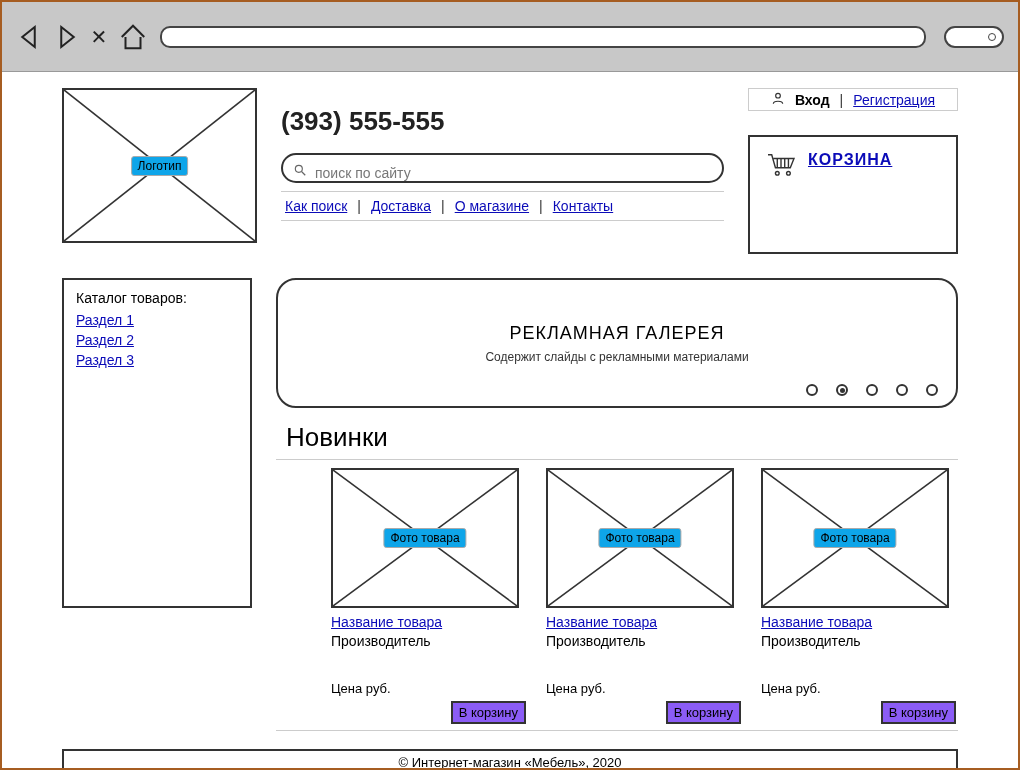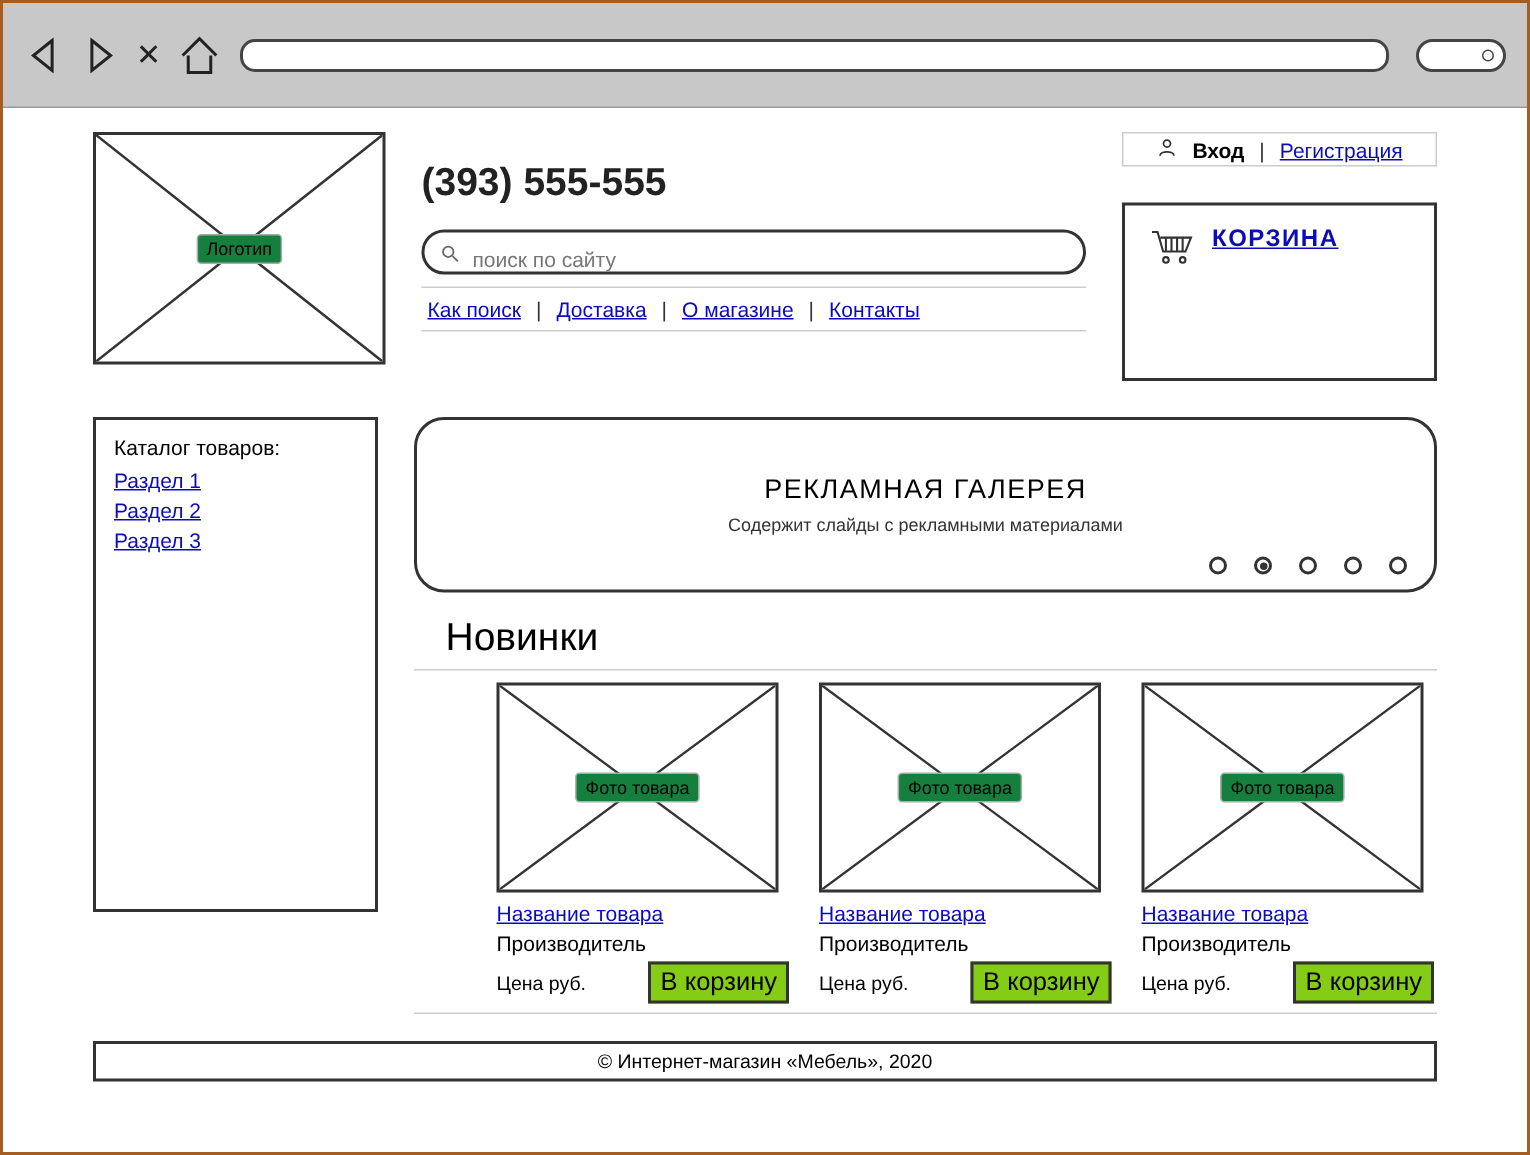--- a/index.html
+++ b/index.html
@@ -66,21 +66,21 @@
     position: relative;
     border: 2px solid #333;
     background: #fff;
   }
   .image-box svg.cross { position: absolute; inset: 0; width: 100%; height: 100%; }
   .image-box .center-label {
     position: absolute;
     left: 50%; top: 50%;
     transform: translate(-50%, -50%);
     font-size: 12px;
-    background: #15803d;
+    background: #0ea5e9;
     border: 1px solid #aaa;
     padding: 2px 6px;
     border-radius: 3px;
     white-space: nowrap;
   }
   .logo-box { width: 195px; height: 155px; }
 
   .center-col {
     flex: 1;
     padding-top: 18px;
@@ -177,21 +177,21 @@
     color: #0b0bb8;
     text-decoration: underline;
     margin-top: 4px;
   }
 
   .main-col { flex: 1; }
 
   .gallery {
     border: 2px solid #333;
     border-radius: 20px;
-    height: 117px;
+    height: 130px;
     position: relative;
     display: flex;
     flex-direction: column;
     align-items: center;
     justify-content: center;
     padding: 10px;
   }
   .gallery .gtitle {
     font-size: 18px;
     letter-spacing: 1px;
@@ -216,21 +216,21 @@
   }
   .dot.active::after {
     content: "";
     width: 5px; height: 5px;
     background: #333;
     border-radius: 50%;
   }
 
   .section-title {
     font-size: 26px;
-    margin: 14px 0 6px 21px;
+    margin: 14px 0 6px 10px;
   }
   .products {
     display: flex;
     gap: 20px;
     border-top: 1px solid #ccc;
     border-bottom: 1px solid #ccc;
     padding: 8px 2px 6px 2px;
     justify-content: flex-end;
   }
   .product {
@@ -254,24 +254,25 @@
   .product .price-row {
     display: flex;
     justify-content: space-between;
     align-items: center;
     margin-top: 4px;
     font-size: 13px;
   }
   .product .btn {
     border: 2px solid #333;
     padding: 2px 6px;
-    background: #84cc16;
+    background: #8b5cf6;
     font-family: inherit;
-    font-size: 17px;
+    font-size: 13px;
     cursor: pointer;
+    margin-top: 48px;
   }
 
   .footer {
     margin: 18px 60px 0 60px;
     border: 2px solid #333;
     text-align: center;
     font-size: 13px;
     padding: 4px 0;
   }
 </style>

